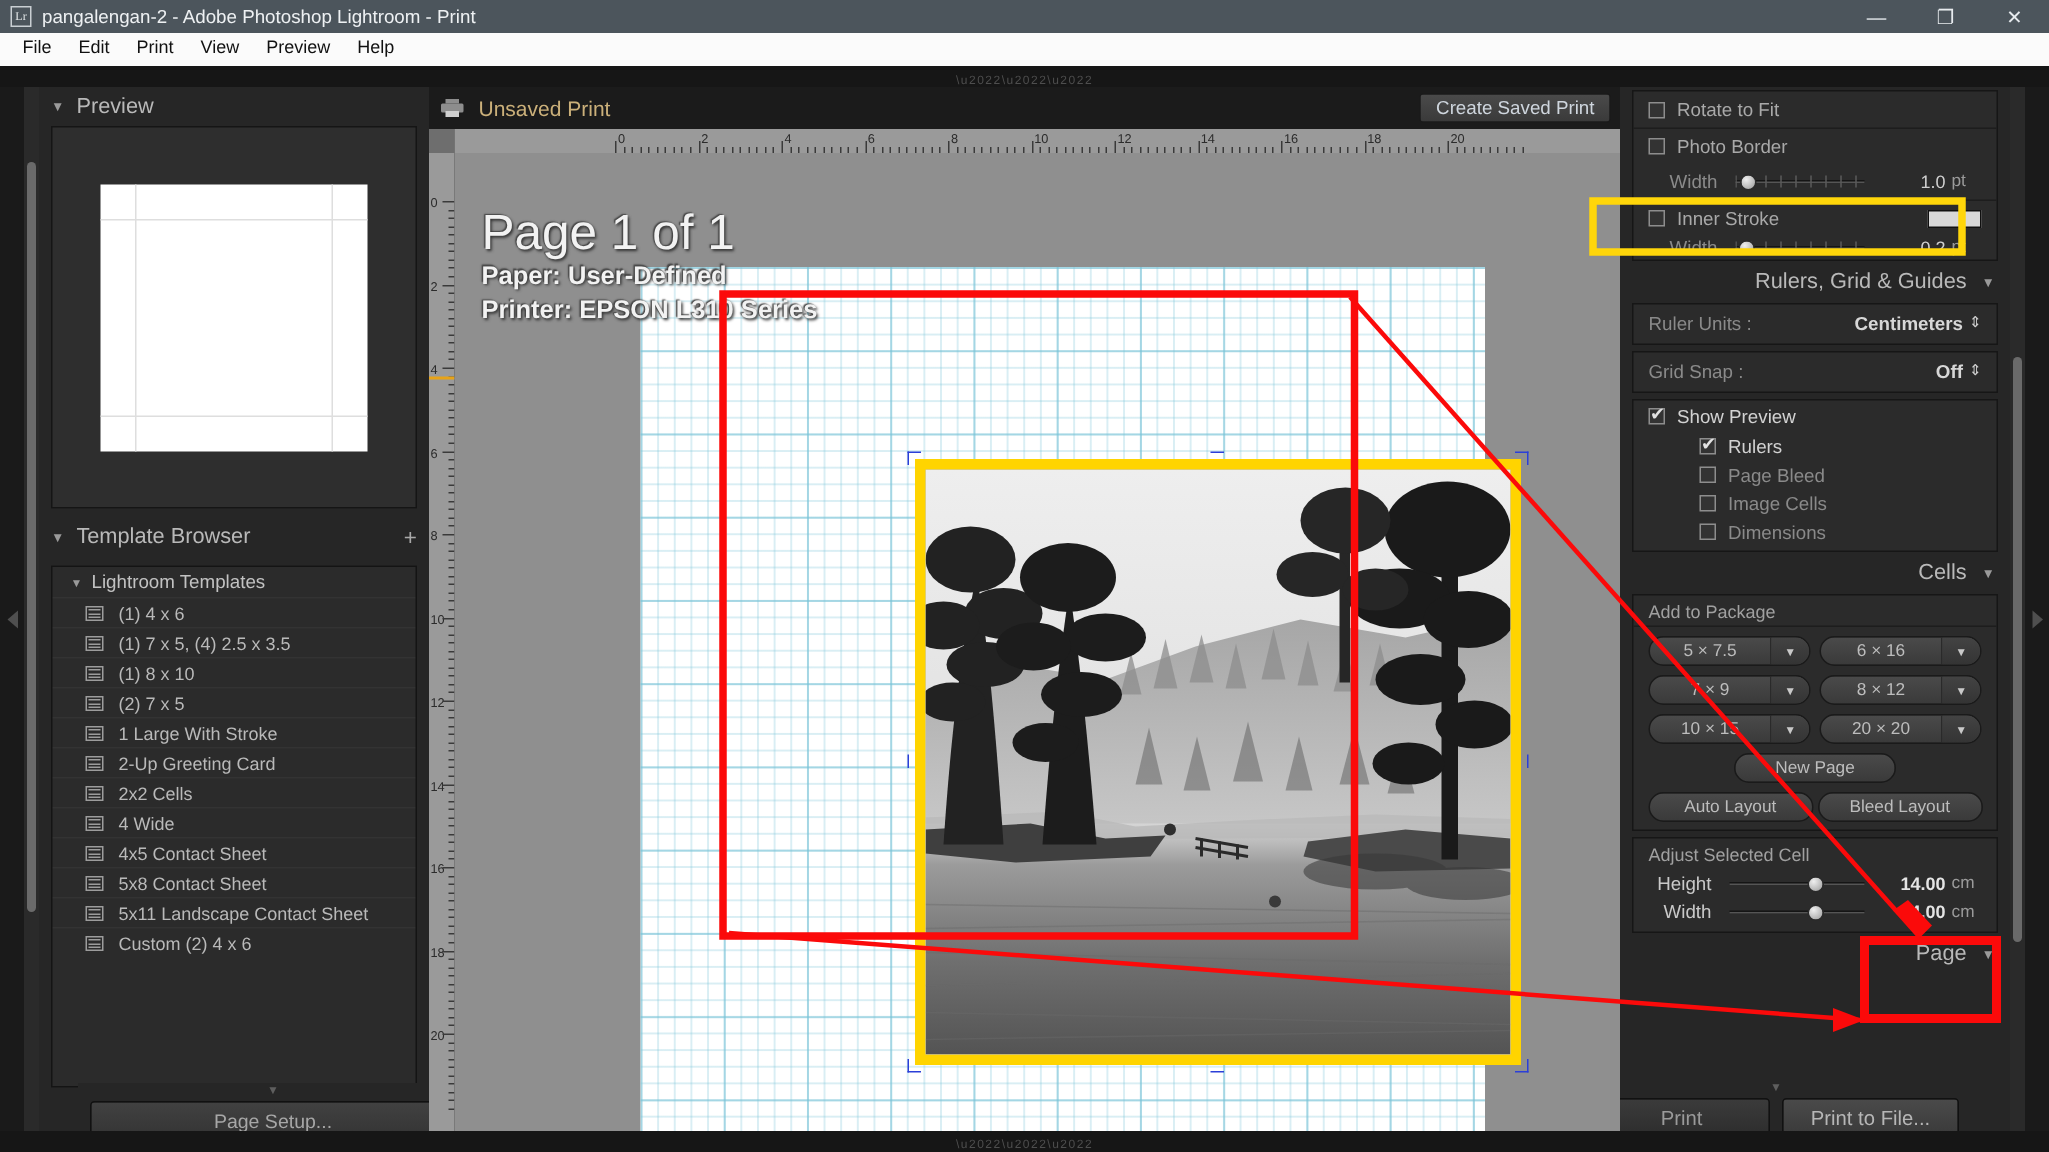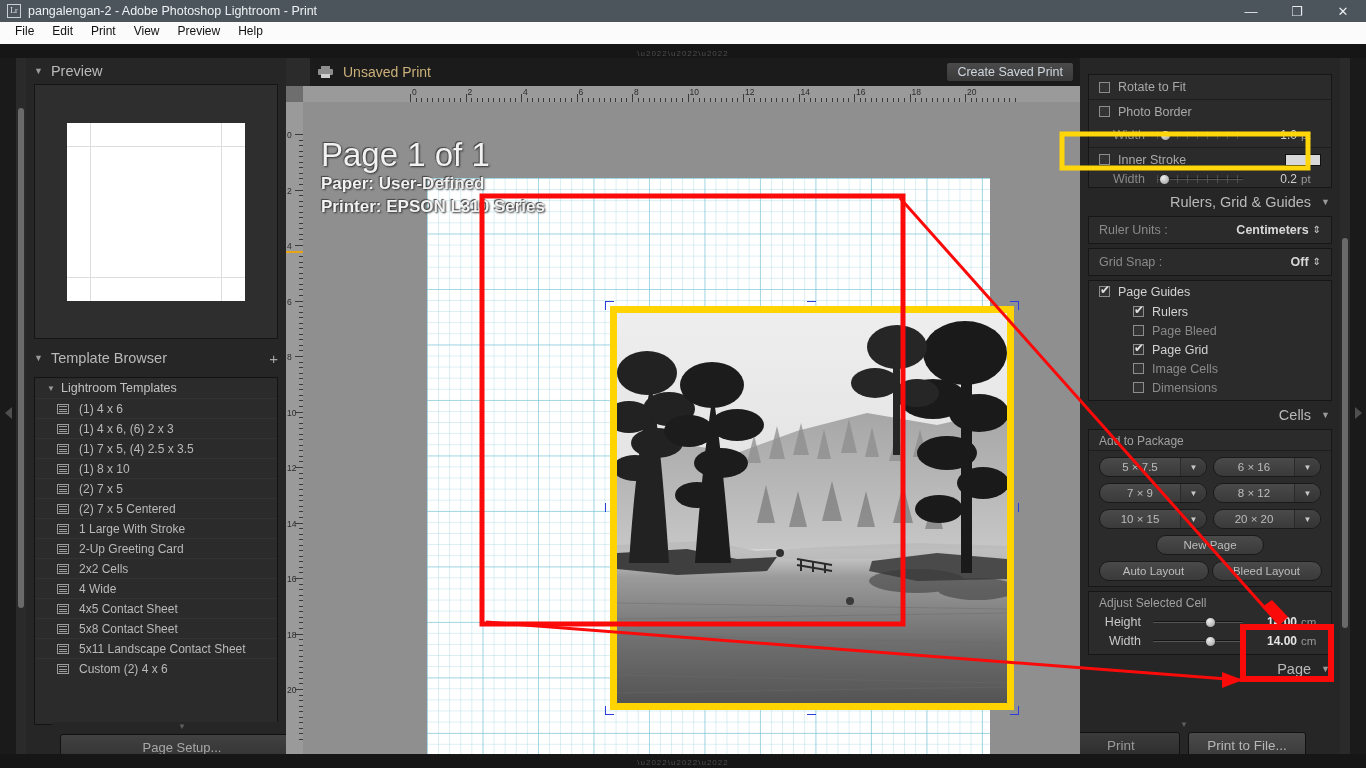--- a/index.html
+++ b/index.html
@@ -123,21 +123,21 @@
 
   #right-bottom{ position:absolute; right:26px; bottom:0; width:260px; height:48px; background:#262626;}
   #right-bottom .caret{ text-align:center;color:#5e5e5e;font-size:8px;line-height:10px;}
   #print-btns{ display:flex;gap:8px;padding:2px 8px 0;}
   .pbtn{ flex:1;height:26px;display:flex;align-items:center;justify-content:center;
     border:1px solid #111;border-radius:3px;font-size:13.5px;}
   #print-btn{ background:linear-gradient(#3b3b3b,#2d2d2d); color:#9a9a9a;}
   #printfile-btn{ background:linear-gradient(#4a4a4a,#3a3a3a); color:#b6b6b6;}
 
   
-  #center{ position:absolute; left:286px; top:14px; width:794px; height:710px; background:#2b2b2b;padding-left:24px;}
+  #center{ position:absolute; left:286px; top:14px; width:794px; height:710px; background:#2b2b2b;}
   #center-head{ height:28px; background:#1b1b1b; display:flex;align-items:center;padding:0 8px;
     position:relative;}
   #printer-icon{ width:15px;height:12px;position:relative;margin-right:10px;}
   #printer-icon .body{position:absolute;left:0;top:3px;width:15px;height:6px;background:#8d8d8d;border-radius:1px;}
   #printer-icon .top{position:absolute;left:3px;top:0;width:9px;height:3px;background:#8d8d8d;}
   #printer-icon .out{position:absolute;left:3px;top:8px;width:9px;height:4px;background:#cfcfcf;}
   #unsaved-title{ color:#cbb07a; font-size:14px;}
   #create-saved{ position:absolute;right:6px;top:4px;height:20px;padding:0 10px;
     display:flex;align-items:center;background:linear-gradient(#4a4a4a,#3a3a3a);
     border:1px solid #1a1a1a;border-radius:3px;color:#cfd6de;font-size:12.5px;}
@@ -248,37 +248,29 @@
         <div class="tpl-group">
           <span class="tri">▼</span>
           <span>Lightroom Templates</span>
         </div>
         <div class="tpl-row">
             <span class="ic"></span>
             <span>(1) 4 x 6</span>
           </div>
         <div class="tpl-row">
             <span class="ic"></span>
-            <span>(1) 4 x 6, (6) 2 x 3</span>
-          </div>
-        <div class="tpl-row">
-            <span class="ic"></span>
             <span>(1) 7 x 5, (4) 2.5 x 3.5</span>
           </div>
         <div class="tpl-row">
             <span class="ic"></span>
             <span>(1) 8 x 10</span>
           </div>
         <div class="tpl-row">
             <span class="ic"></span>
             <span>(2) 7 x 5</span>
-          </div>
-        <div class="tpl-row">
-            <span class="ic"></span>
-            <span>(2) 7 x 5 Centered</span>
           </div>
         <div class="tpl-row">
             <span class="ic"></span>
             <span>1 Large With Stroke</span>
           </div>
         <div class="tpl-row">
             <span class="ic"></span>
             <span>2-Up Greeting Card</span>
           </div>
         <div class="tpl-row">
@@ -713,21 +705,21 @@
 
   <div id="rightpanel">
     <div id="right-edge">
       <div class="arrow"></div>
     </div>
     <div id="right-scroll">
       <div class="thumb"></div>
     </div>
     <div id="right-body">
 
-      <div class="grp" style="margin-top:16px">
+      <div class="grp" style="margin-top:2px">
         <div class="row">
           <span class="cb"></span>
           <span>Rotate to Fit</span>
         </div>
         <div class="row rowsep">
           <span class="cb"></span>
           <span>Photo Border</span>
         </div>
         <div class="row">
           <span class="lbl-dim" style="width:50px;text-align:right;padding-right:4px">Width</span>
@@ -770,33 +762,29 @@
       <div class="grp" style="margin-top:4px">
         <div class="row" style="height:26px">
           <span class="lbl-dim">Grid Snap :</span>
           <span class="sel">Off</span>
           <span class="stepper">⇕</span>
         </div>
       </div>
       <div class="grp" style="margin-top:4px;padding-bottom:3px">
         <div class="row" style="height:21px">
           <span class="cb on"></span>
-          <span style="color:#d2d2d2">Page Guides</span>
+          <span style="color:#d2d2d2">Show Preview</span>
         </div>
         <div class="row" style="height:19px;padding-left:44px">
           <span class="cb on"></span>
           <span style="color:#d2d2d2">Rulers</span>
         </div>
         <div class="row" style="height:19px;padding-left:44px">
           <span class="cb"></span>
           <span class="lbl-dim">Page Bleed</span>
-        </div>
-        <div class="row" style="height:19px;padding-left:44px">
-          <span class="cb on"></span>
-          <span style="color:#d2d2d2">Page Grid</span>
         </div>
         <div class="row" style="height:19px;padding-left:44px">
           <span class="cb"></span>
           <span class="lbl-dim">Image Cells</span>
         </div>
         <div class="row" style="height:19px;padding-left:44px">
           <span class="cb"></span>
           <span class="lbl-dim">Dimensions</span>
         </div>
       </div>

